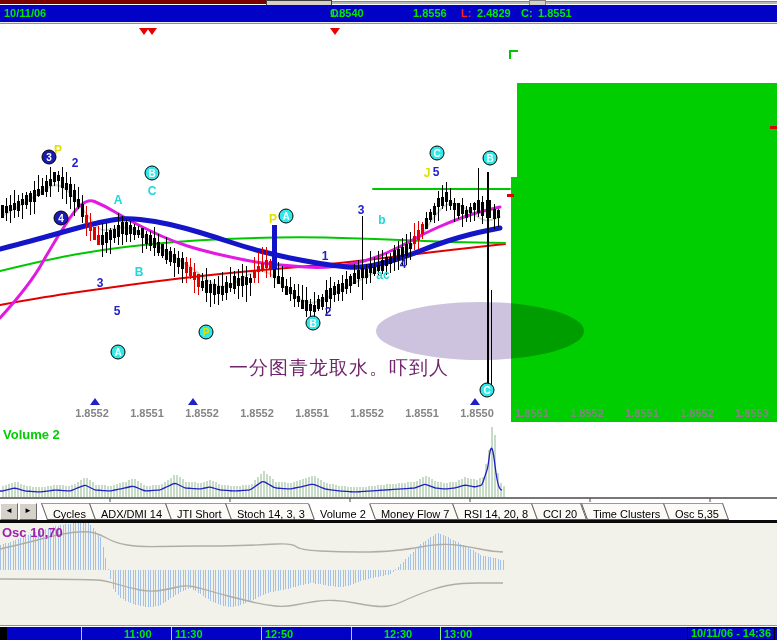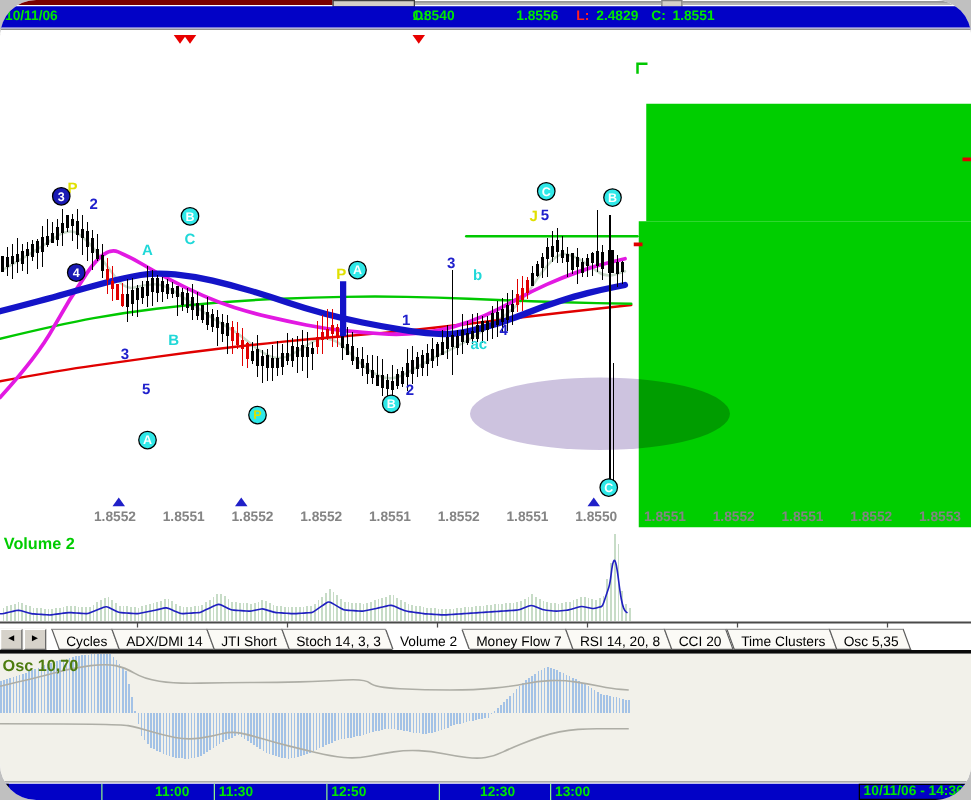--- a/index.html
+++ b/index.html
@@ -1,17 +1,17 @@
 <!DOCTYPE html>
 <html><head>
 <meta charset="utf-8">
 <style>
   html,body{margin:0;padding:0;background:#c0c0c0;}
   #app{position:relative;width:777px;height:640px;background:#ffffff;overflow:hidden;
-       font-family:"Liberation Sans",sans-serif;border-radius:29px;}
+       font-family:"Liberation Sans",sans-serif;}
   
   #topstrip{position:absolute;left:0;top:0;width:777px;height:5px;background:#ffffff;}
   #maroon-line{position:absolute;left:0;top:0;width:268px;height:4px;background:#7a0000;}
   #gray-line{position:absolute;left:330px;top:1px;width:447px;height:2px;background:#b8b8b8;border-top:1px solid #888;}
   .notch{position:absolute;background:#d4d0c8;border:1px solid #404040;}
   
   #header{position:absolute;left:0;top:5px;width:777px;height:17px;background:#0202c6;
           border-bottom:1px solid #e8e8e8;}
   #header span{position:absolute;top:2px;font-size:11px;font-weight:bold;white-space:pre;}
   .grn{color:#00e800;} .red{color:#ff2020;}
@@ -19,21 +19,21 @@
   
   .tri-down{position:absolute;width:0;height:0;border-left:5px solid transparent;
             border-right:5px solid transparent;border-top:7px solid #e80000;}
   
   #main-chart{position:absolute;left:0;top:40px;}
   #volume-chart{position:absolute;left:0;top:423px;}
   #osc-chart{position:absolute;left:0;top:523px;background:#f2f1ea;}
   #annotation{position:absolute;left:229px;top:355px;font-size:19px;letter-spacing:1px;
               color:#71266b;z-index:5;pointer-events:none;}
   #volume-label{position:absolute;left:3px;top:427px;font-size:13px;font-weight:bold;color:#00cc00;z-index:4;}
-  #osc-label{position:absolute;left:2px;top:525px;font-size:13px;font-weight:bold;color:#4d7c0f;z-index:4;}
+  #osc-label{position:absolute;left:2px;top:525px;font-size:13px;font-weight:bold;color:#a21caf;z-index:4;}
   
   #tabrow{position:absolute;left:0;top:503px;width:777px;height:17px;display:flex;align-items:flex-start;background:#ffffff;}
   .scroll-btn{width:16px;height:15px;background:#d6d2ca;border-top:1px solid #fff;border-left:1px solid #fff;
               border-right:1px solid #6a6a6a;border-bottom:1px solid #6a6a6a;font-size:8px;line-height:14px;
               text-align:center;color:#000;margin-right:1px;cursor:default;}
   #tabs{display:flex;margin-left:6px;}
   .tab{position:relative;height:15px;border:1px solid #5a5a5a;border-top:1px solid #9a9a9a;
        background:#fbfaf6;transform:skewX(20deg);margin-right:-1px;padding:0 7px;}
   .tab .lbl{display:inline-block;transform:skewX(-20deg);font-size:11px;line-height:14px;color:#000;white-space:pre;}
   .tab.active{background:#ffffff;border-top:1px solid #fff;border-bottom:1px solid #fff;z-index:3;}
@@ -399,20 +399,21 @@
         <text x="422" y="417">1.8551</text>
         <text x="477" y="417">1.8550</text>
         <text x="532" y="417">1.8551</text>
         <text x="587" y="417">1.8552</text>
         <text x="642" y="417">1.8551</text>
         <text x="697" y="417">1.8552</text>
         <text x="752" y="417">1.8553</text>
       </g>
     </svg>
 
+  <div id="annotation">一分图青龙取水。吓到人</div>
 
   <div id="volume-label">Volume 2</div>
   <svg id="volume-chart" width="777" height="80" viewBox="0 423 777 80">
       <g shape-rendering="crispEdges">
         <rect x="2" y="486.0" width="1.5" height="11.0" fill="#c7dcc7"></rect>
         <rect x="5" y="485.0" width="1.5" height="12.0" fill="#c7dcc7"></rect>
         <rect x="8" y="483.9" width="1.5" height="13.1" fill="#c7dcc7"></rect>
         <rect x="11" y="482.9" width="1.5" height="14.1" fill="#c7dcc7"></rect>
         <rect x="14" y="481.8" width="1.5" height="15.2" fill="#c7dcc7"></rect>
         <rect x="17" y="482.4" width="1.5" height="14.6" fill="#c7dcc7"></rect>

